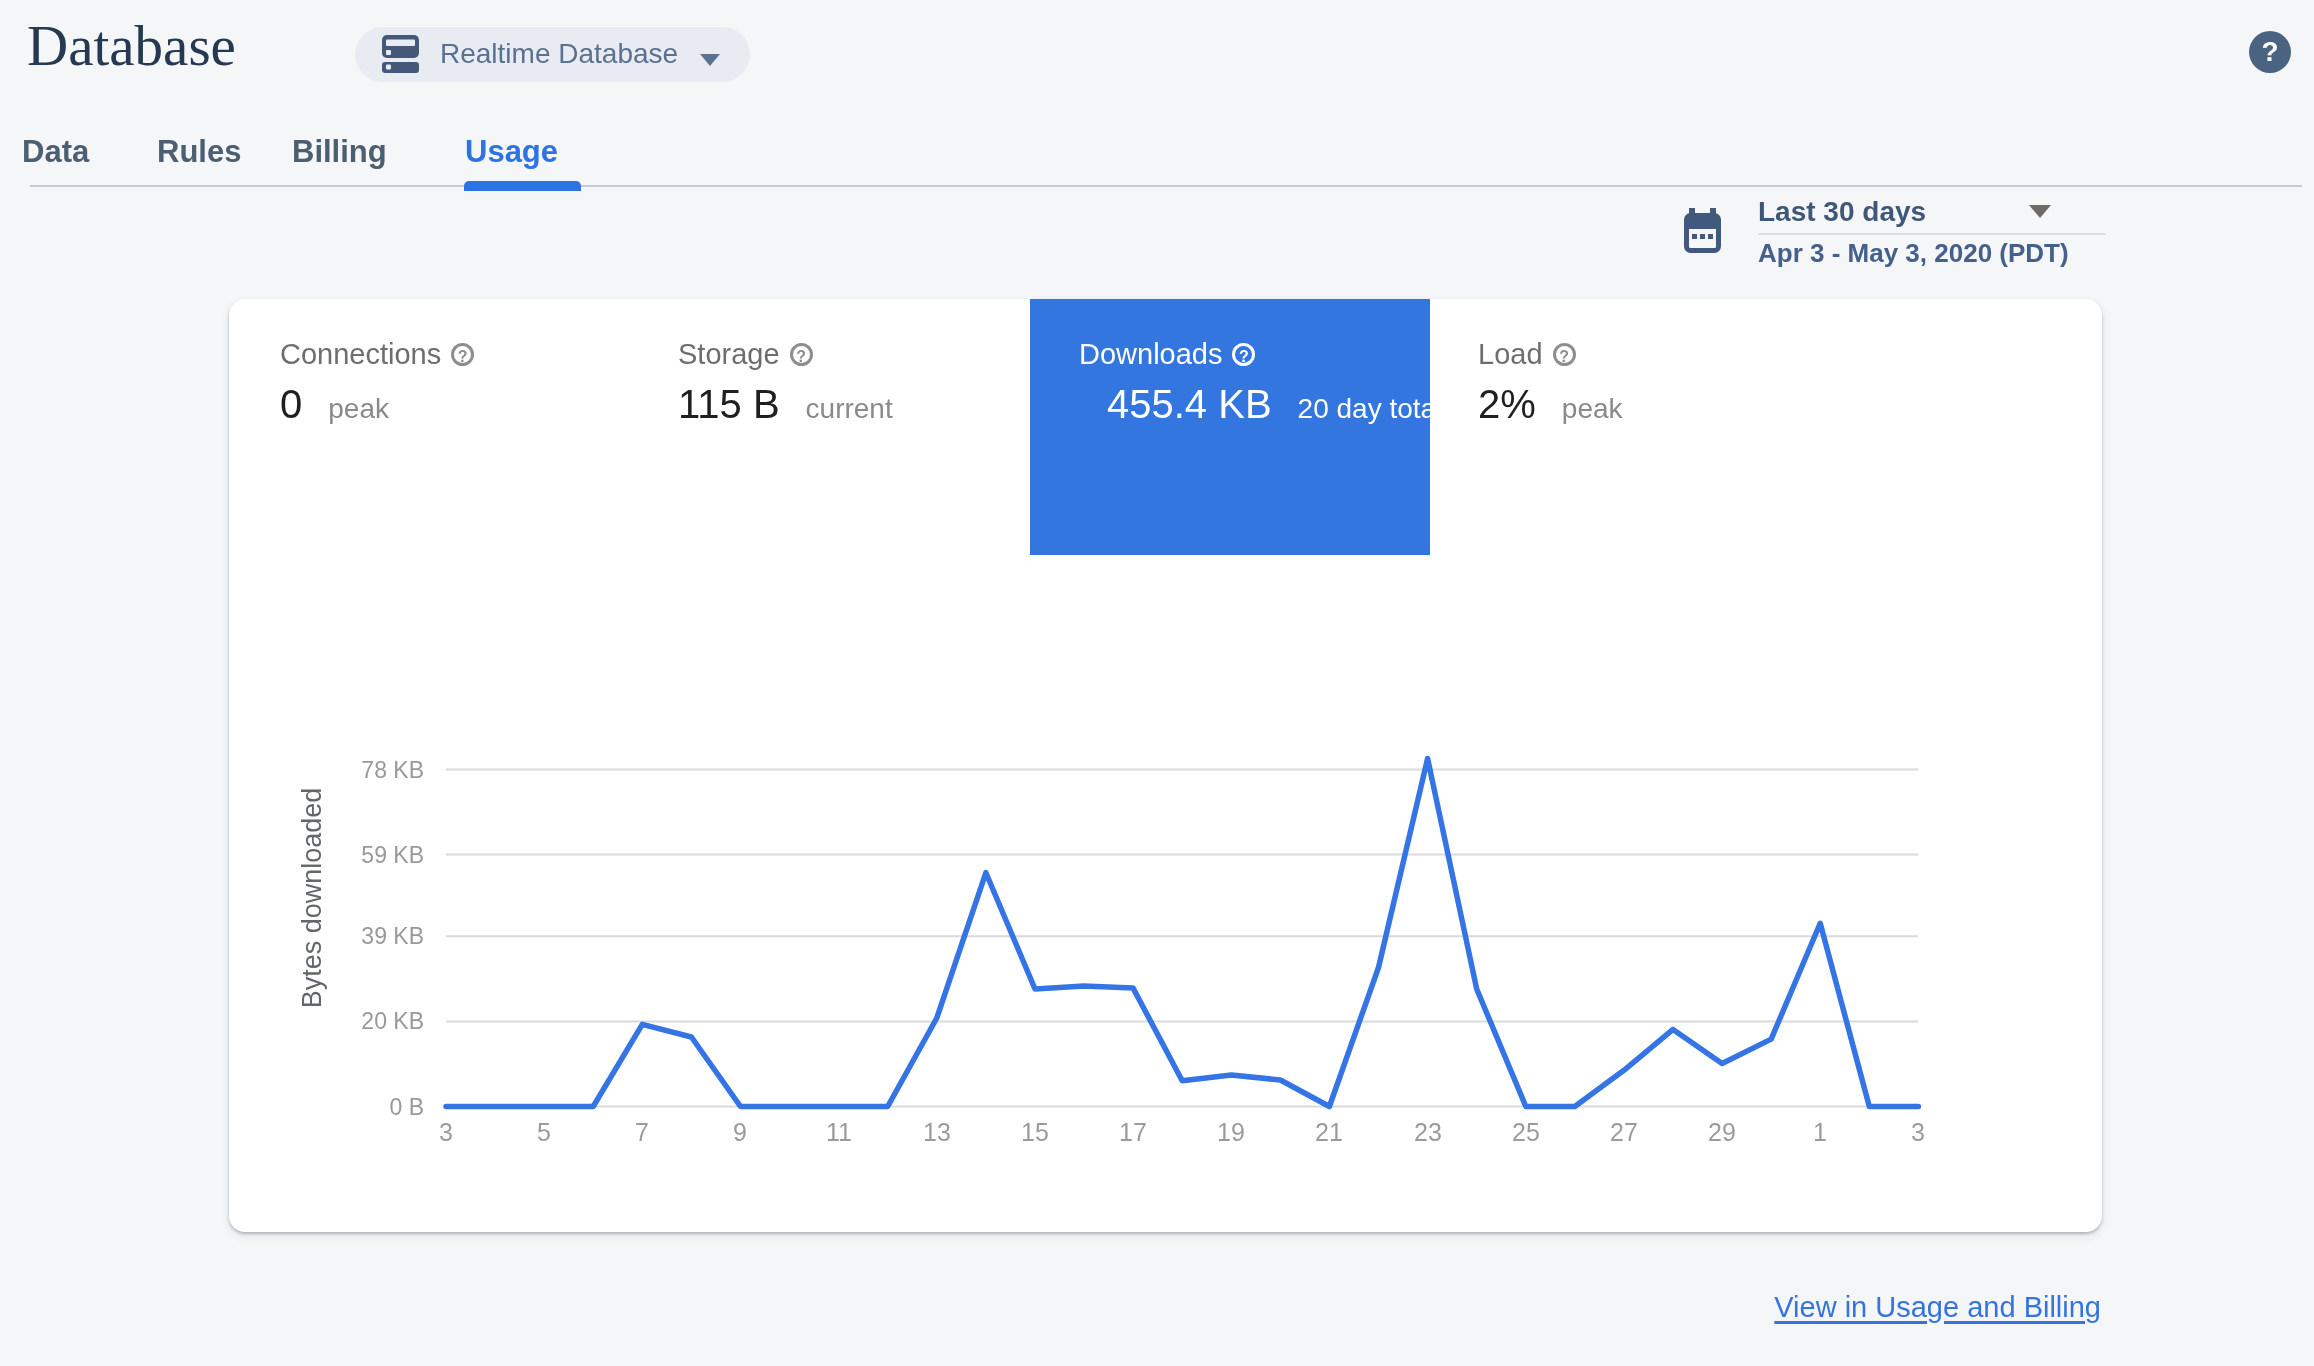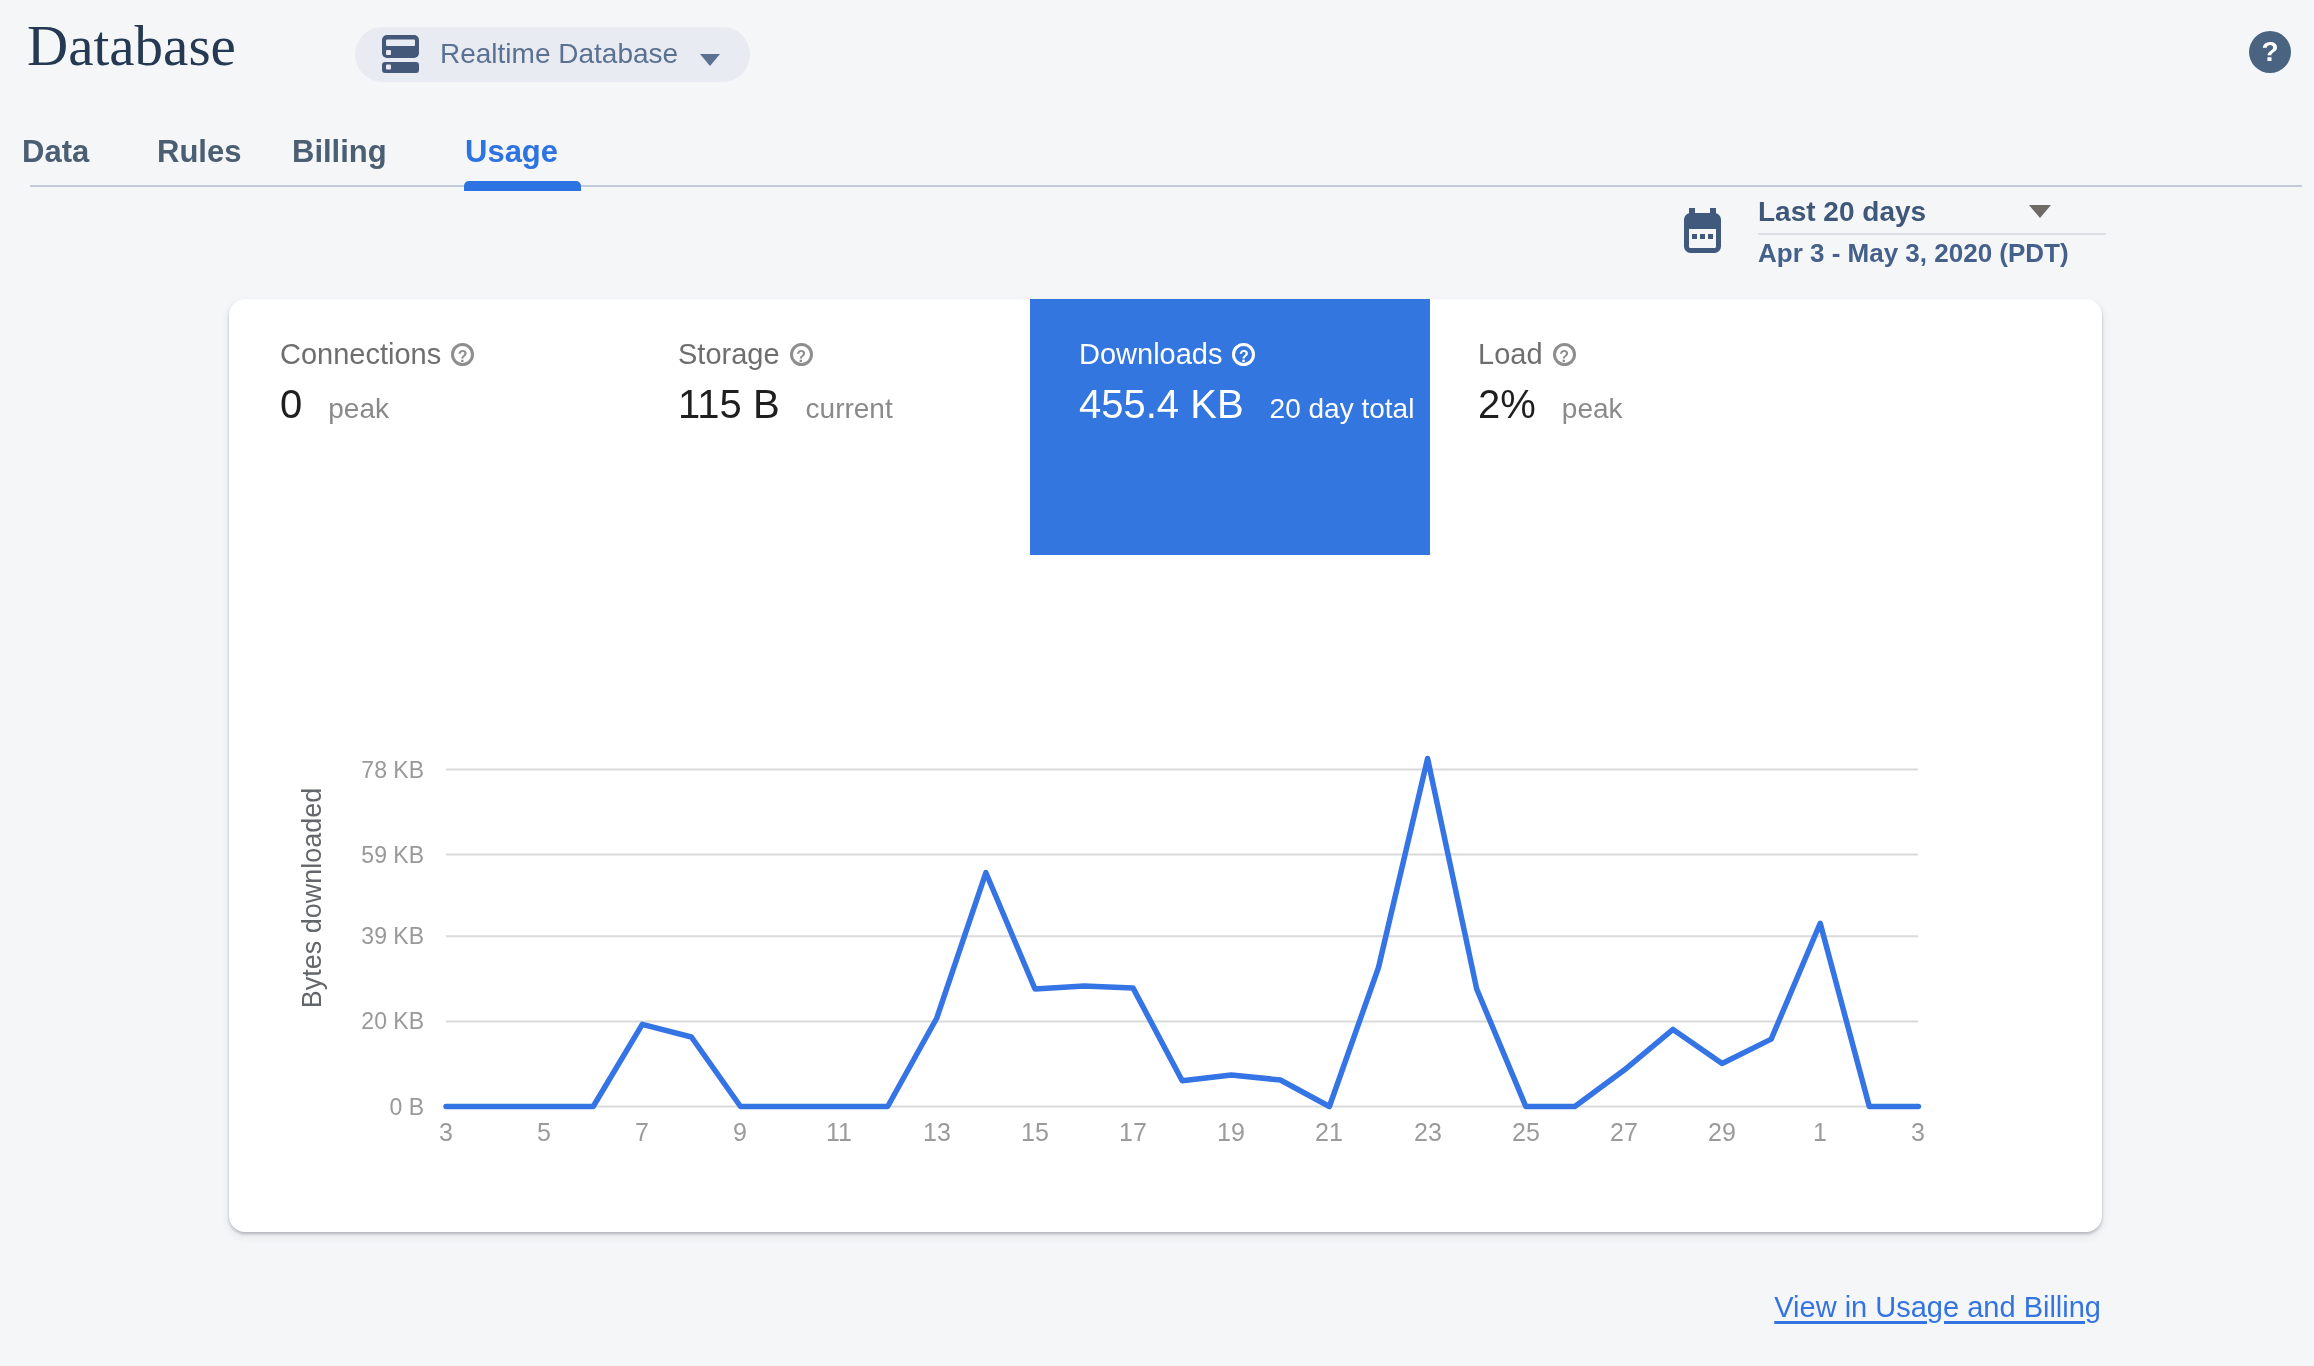--- a/index.html
+++ b/index.html
@@ -58,42 +58,42 @@
 
 <svg class="abs" id="calicon" width="37" height="47" viewBox="0 0 37 47">
   <rect x="5" y="0" width="6" height="10" fill="#41597c"></rect>
   <rect x="26" y="0" width="6" height="10" fill="#41597c"></rect>
   <rect x="2.5" y="7.5" width="32" height="35" rx="4" fill="none" stroke="#41597c" stroke-width="5"></rect>
   <rect x="2" y="7" width="33" height="14" rx="4" fill="#41597c"></rect>
   <rect x="8" y="26" width="5" height="5" fill="#41597c"></rect>
   <rect x="16" y="26" width="5" height="5" fill="#41597c"></rect>
   <rect x="24" y="26" width="5" height="5" fill="#41597c"></rect>
 </svg>
-<div class="abs" id="last30">Last 20 days</div>
+<div class="abs" id="last30">Last 30 days</div>
 <div class="abs" id="datecaret"></div>
 <div class="abs" id="dateunderline"></div>
 <div class="abs" id="daterange">Apr 3 - May 3, 2020 (PDT)</div>
 
 <div class="abs" id="card"></div>
 <div class="abs" id="bluetile"></div>
 
 <div class="abs tilelabel" style="left:280px;">Connections <span class="qm">?</span></div>
 <div class="abs tileval" style="left:280px;">
     <span class="val">0</span>
     <span class="unit">peak</span>
   </div>
 
 <div class="abs tilelabel" style="left:678px;">Storage <span class="qm">?</span></div>
 <div class="abs tileval" style="left:678px;">
     <span class="val">115 B</span>
     <span class="unit">current</span>
   </div>
 
 <div class="abs tilelabel white" style="left:1079px;">Downloads <span class="qm">?</span></div>
-<div class="abs tileval white" style="left:1079px;">
+<div class="abs tileval white" style="left:1107px;">
     <span class="val">455.4 KB</span>
     <span class="unit">20 day total</span>
   </div>
 
 <div class="abs tilelabel" style="left:1478px;">Load <span class="qm">?</span></div>
 <div class="abs tileval" style="left:1478px;">
     <span class="val">2%</span>
     <span class="unit">peak</span>
   </div>
 

